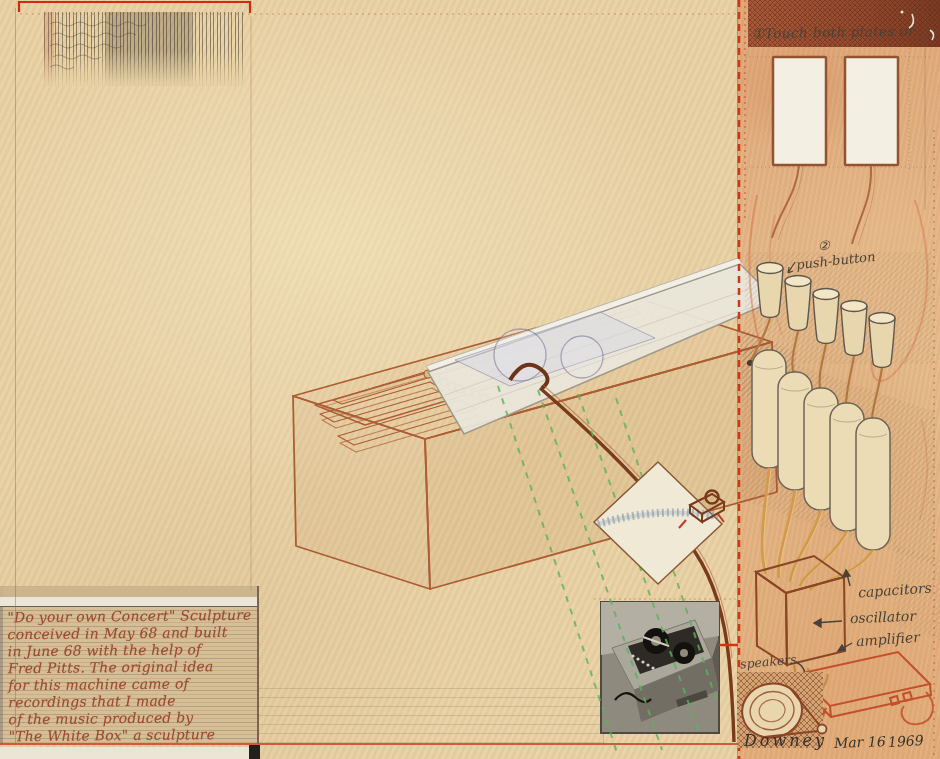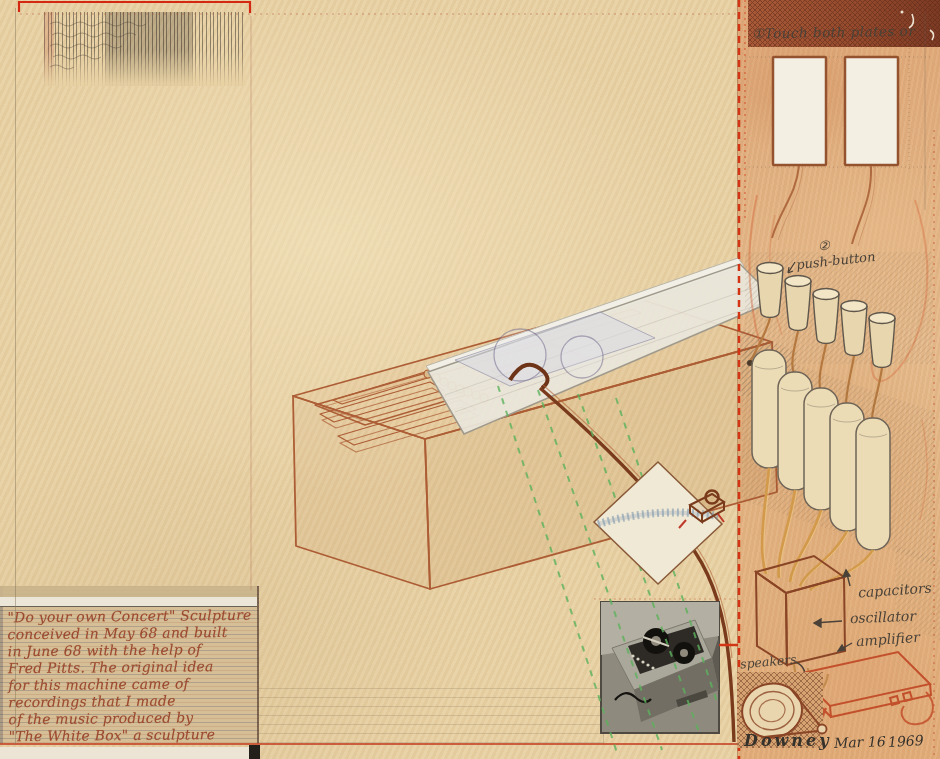--- a/index.html
+++ b/index.html
@@ -365,17 +365,17 @@
   <div class="hand" style="left:752px;top:24px;font-size:13.5px;letter-spacing:.5px;transform:rotate(-1deg);">①Touch both plates or</div>
 
   <div class="hand" style="left:818px;top:238px;font-size:13px;">②</div>
   <div class="hand" style="left:796px;top:253px;font-size:13px;transform:rotate(-6deg);">push-button</div>
 
   <div class="hand" style="left:858px;top:582px;font-size:14px;transform:rotate(-4deg);">capacitors</div>
   <div class="hand" style="left:850px;top:609px;font-size:14px;transform:rotate(-2deg);">oscillator</div>
   <div class="hand" style="left:856px;top:631px;font-size:14px;transform:rotate(-4deg);">amplifier</div>
   <div class="hand" style="left:740px;top:654px;font-size:12.5px;transform:rotate(-5deg);">speakers</div>
 
-  <div class="hand sig" style="left:744px;top:731px;font-size:16px;letter-spacing:3px;font-weight:bold;">Downey</div>
+  <div class="hand sig" style="left:744px;top:731px;font-size:16px;letter-spacing:3px;">Downey</div>
   <div class="hand sig" style="left:834px;top:734px;font-size:14px;transform:rotate(-2deg);">Mar 16</div>
   <div class="hand sig" style="left:888px;top:733px;font-size:14px;transform:rotate(-3deg);">1969</div>
 
 </div>
 
 </body></html>

